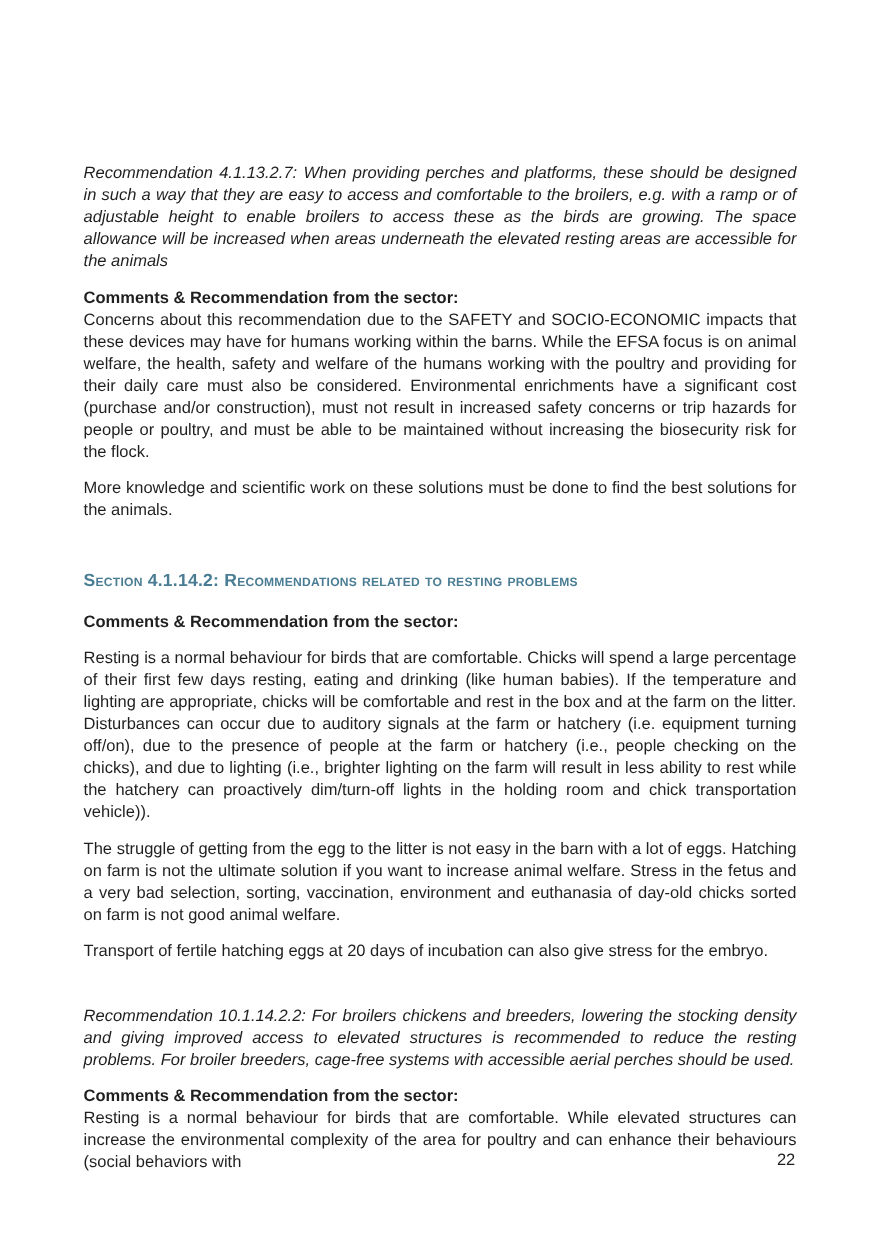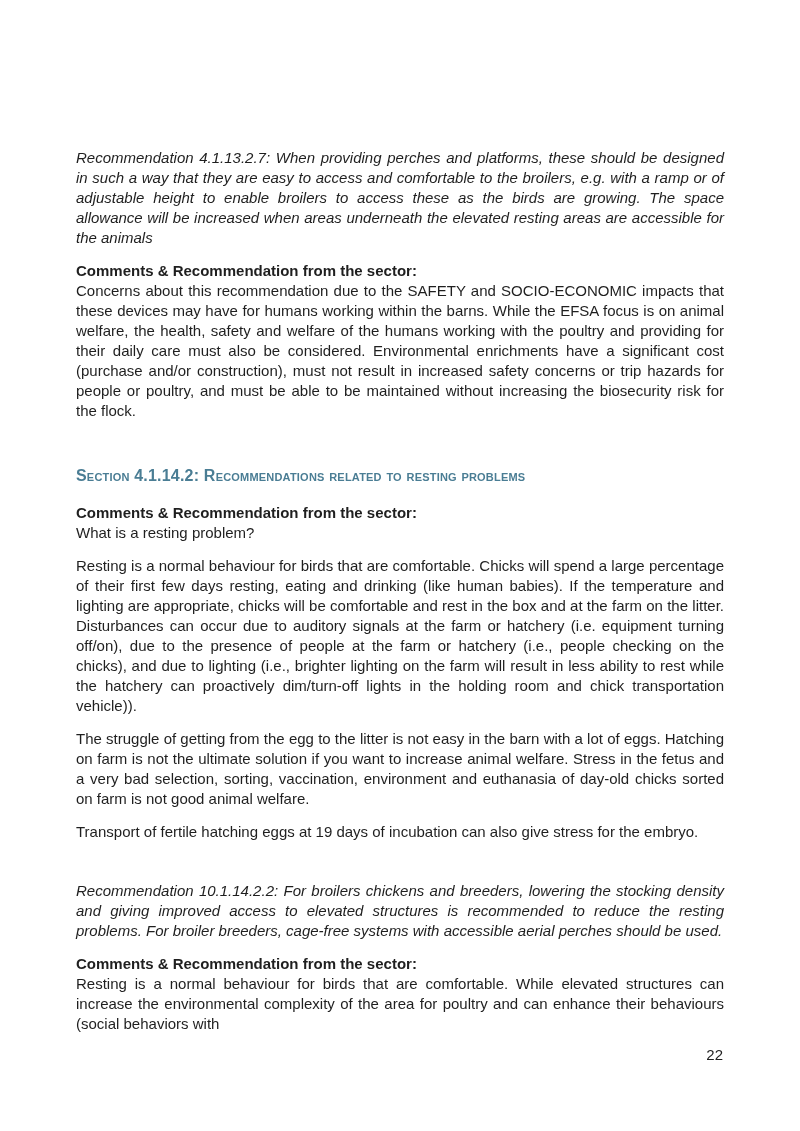--- a/index.html
+++ b/index.html
@@ -68,34 +68,34 @@
 <div class="sheet">
   <div class="content">
 
     <p class="recommendation">Recommendation 4.1.13.2.7: When providing perches and platforms, these should be designed in such a way that they are easy to access and comfortable to the broilers, e.g. with a ramp or of adjustable height to enable broilers to access these as the birds are growing. The space allowance will be increased when areas underneath the elevated resting areas are accessible for the animals</p>
 
     <div class="comments-block">
       <h3 class="comments-heading">Comments &amp; Recommendation from the sector:</h3>
       <p class="para">Concerns about this recommendation due to the SAFETY and SOCIO-ECONOMIC impacts that these devices may have for humans working within the barns. While the EFSA focus is on animal welfare, the health, safety and welfare of the humans working with the poultry and providing for their daily care must also be considered. Environmental enrichments have a significant cost (purchase and/or construction), must not result in increased safety concerns or trip hazards for people or poultry, and must be able to be maintained without increasing the biosecurity risk for the flock.</p>
     </div>
 
+    <p class="para">More knowledge and scientific work on these solutions must be done to find the best solutions for the animals.</p>
 
     <h2 class="section-heading">Section 4.1.14.2: Recommendations related to resting problems</h2>
 
 
     <div class="comments-block">
       <h3 class="comments-heading">Comments &amp; Recommendation from the sector:</h3>
-      <p class="para">What is a resting problem?</p>
     </div>
 
     <p class="para">Resting is a normal behaviour for birds that are comfortable. Chicks will spend a large percentage of their first few days resting, eating and drinking (like human babies). If the temperature and lighting are appropriate, chicks will be comfortable and rest in the box and at the farm on the litter. Disturbances can occur due to auditory signals at the farm or hatchery (i.e. equipment turning off/on), due to the presence of people at the farm or hatchery (i.e., people checking on the chicks), and due to lighting (i.e., brighter lighting on the farm will result in less ability to rest while the hatchery can proactively dim/turn-off lights in the holding room and chick transportation vehicle)).</p>
 
     <p class="para">The struggle of getting from the egg to the litter is not easy in the barn with a lot of eggs. Hatching on farm is not the ultimate solution if you want to increase animal welfare. Stress in the fetus and a very bad selection, sorting, vaccination, environment and euthanasia of day-old chicks sorted on farm is not good animal welfare.</p>
 
-    <p class="para">Transport of fertile hatching eggs at 19 days of incubation can also give stress for the embryo.</p>
+    <p class="para">Transport of fertile hatching eggs at 20 days of incubation can also give stress for the embryo.</p>
 
     <div class="spacer-lg"></div>
 
     <p class="recommendation">Recommendation 10.1.14.2.2: For broilers chickens and breeders, lowering the stocking density and giving improved access to elevated structures is recommended to reduce the resting problems. For broiler breeders, cage-free systems with accessible aerial perches should be used.</p>
 
     <div class="comments-block">
       <h3 class="comments-heading">Comments &amp; Recommendation from the sector:</h3>
       <p class="para">Resting is a normal behaviour for birds that are comfortable. While elevated structures can increase the environmental complexity of the area for poultry and can enhance their behaviours (social behaviors with</p>
     </div>
 

